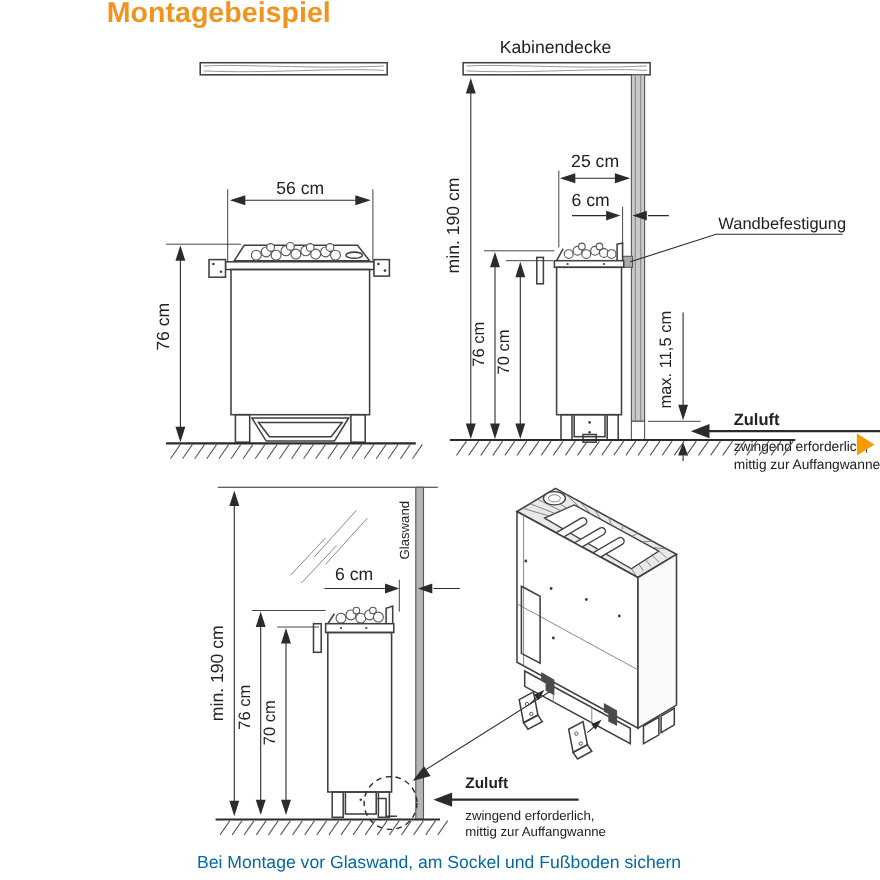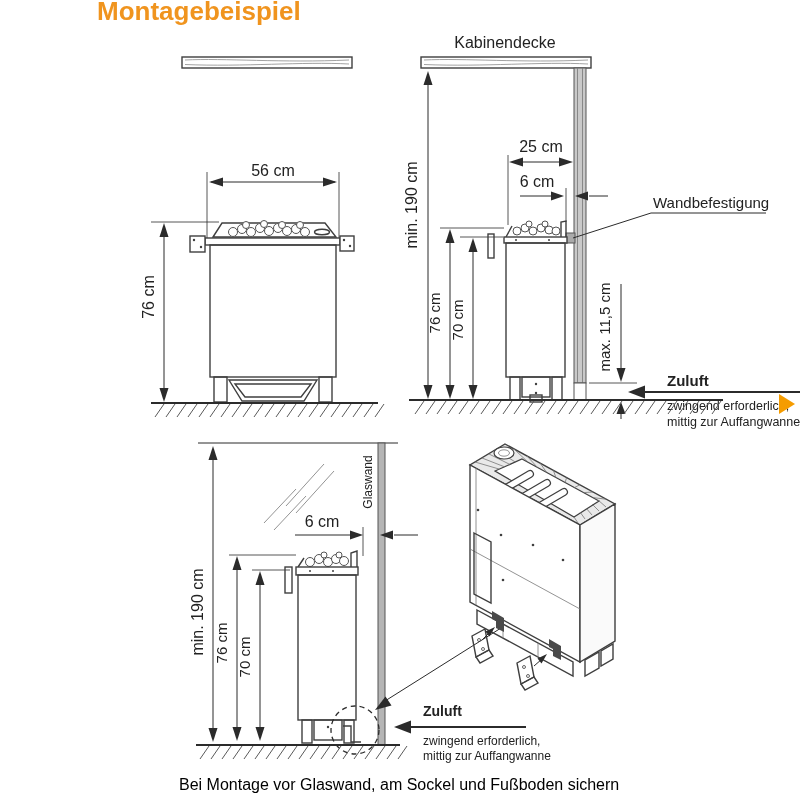--- a/index.html
+++ b/index.html
@@ -1,20 +1,20 @@
 <!DOCTYPE html>
 <html><head>
 <meta charset="utf-8">
 <style>
   html,body{margin:0;padding:0;background:#ffffff;}
   #stage{position:relative;width:800px;height:800px;background:#ffffff;overflow:hidden;
          font-family:"Liberation Sans",sans-serif;margin-left:33px;}
   #page-title{position:absolute;left:64px;top:-4px;font-size:26px;font-weight:bold;
               color:#F0941E;letter-spacing:0px;}
-  #caption{position:absolute;left:146px;top:776px;font-size:16px;color:#000000;}
+  #caption{position:absolute;left:146px;top:776px;font-size:16px;color:#0369a1;}
   svg{position:absolute;left:0;top:0;}
   svg text{font-family:"Liberation Sans",sans-serif;fill:#222222;}
   .dim{stroke:#2b2b2b;stroke-width:1;fill:none;}
   .thin{stroke:#2b2b2b;stroke-width:0.8;fill:none;}
   .part{stroke:#3f3f3f;stroke-width:1.4;fill:#ffffff;}
   .partnf{stroke:#3f3f3f;stroke-width:1.4;fill:none;}
   .lt{stroke:#777777;stroke-width:0.8;fill:none;}
   .grain{stroke:#8a8a8a;stroke-width:0.8;fill:none;}
   .ground{stroke:#2b2b2b;stroke-width:2;fill:none;}
   .hatch{stroke:#5a5a5a;stroke-width:1;fill:none;}

